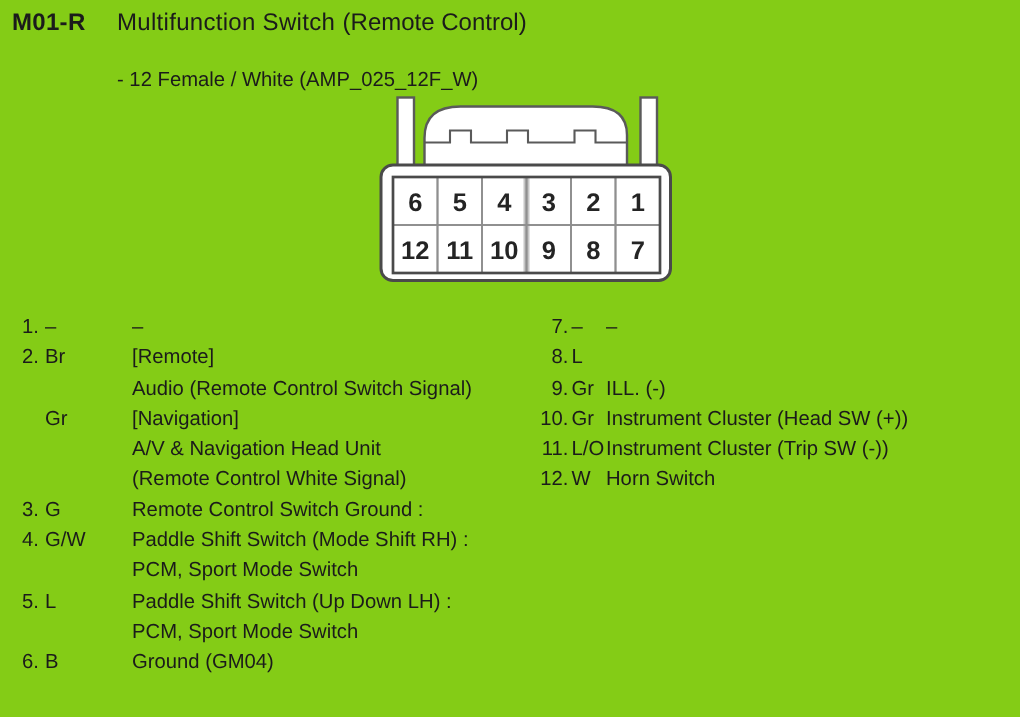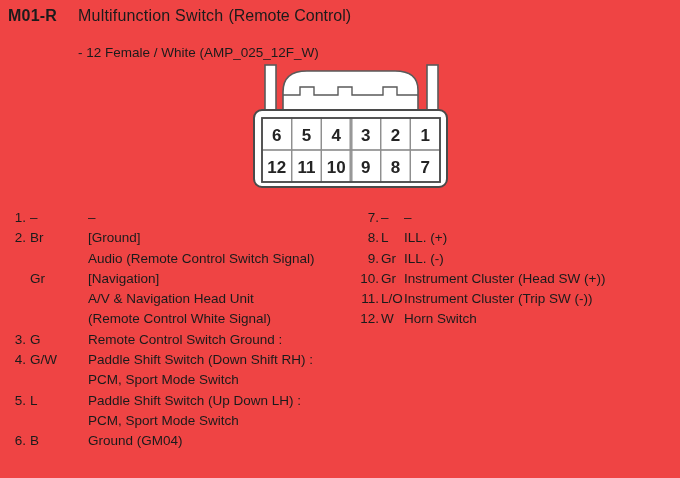--- a/index.html
+++ b/index.html
@@ -1,21 +1,21 @@
 <!DOCTYPE html>
 <html><head>
 <meta charset="utf-8">
 <style>
   html,body{margin:0;padding:0;}
   body{
     width:680px;height:478px;background:#ffffff;position:relative;overflow:hidden;
     font-family:"Liberation Sans", sans-serif;color:#1b1b1b;
     -webkit-font-smoothing:antialiased;
   }
-  .page{position:absolute;inset:0;background:#ef4444;}
+  .page{position:absolute;inset:0;background:#84cc16;}
 
   
   .header{position:absolute;left:8px;top:7px;}
   .header-row1{display:flex;align-items:baseline;font-size:16px;white-space:nowrap;}
   .cid{font-weight:bold;width:70px;letter-spacing:.2px;}
   .title{font-weight:normal;letter-spacing:.2px;}
   .suffix{font-weight:normal;margin-left:5px;}
   .header-row2{margin-left:70px;margin-top:20px;font-size:13.5px;white-space:nowrap;}
 
   
@@ -91,21 +91,21 @@
         <div class="pin-num">1.</div>
         <div class="pin-code">–</div>
         <div class="pin-desc">
           <div class="desc-line">–</div>
         </div>
       </div>
       <div class="pin-row">
         <div class="pin-num">2.</div>
         <div class="pin-code">Br</div>
         <div class="pin-desc">
-          <div class="desc-line">[Ground]</div>
+          <div class="desc-line">[Remote]</div>
           <div class="desc-line">Audio (Remote Control Switch Signal)</div>
         </div>
       </div>
       <div class="pin-row">
         <div class="pin-num"></div>
         <div class="pin-code">Gr</div>
         <div class="pin-desc">
           <div class="desc-line">[Navigation]</div>
           <div class="desc-line">A/V &amp; Navigation Head Unit</div>
           <div class="desc-line">(Remote Control White Signal)</div>
@@ -115,21 +115,21 @@
         <div class="pin-num">3.</div>
         <div class="pin-code">G</div>
         <div class="pin-desc">
           <div class="desc-line">Remote Control Switch Ground :</div>
         </div>
       </div>
       <div class="pin-row">
         <div class="pin-num">4.</div>
         <div class="pin-code">G/W</div>
         <div class="pin-desc">
-          <div class="desc-line">Paddle Shift Switch (Down Shift RH) :</div>
+          <div class="desc-line">Paddle Shift Switch (Mode Shift RH) :</div>
           <div class="desc-line">PCM, Sport Mode Switch</div>
         </div>
       </div>
       <div class="pin-row">
         <div class="pin-num">5.</div>
         <div class="pin-code">L</div>
         <div class="pin-desc">
           <div class="desc-line">Paddle Shift Switch (Up Down LH) :</div>
           <div class="desc-line">PCM, Sport Mode Switch</div>
         </div>
@@ -146,23 +146,20 @@
       <div class="pin-row">
         <div class="pin-num">7.</div>
         <div class="pin-code">–</div>
         <div class="pin-desc">
           <div class="desc-line">–</div>
         </div>
       </div>
       <div class="pin-row">
         <div class="pin-num">8.</div>
         <div class="pin-code">L</div>
-        <div class="pin-desc">
-          <div class="desc-line">ILL. (+)</div>
-        </div>
       </div>
       <div class="pin-row">
         <div class="pin-num">9.</div>
         <div class="pin-code">Gr</div>
         <div class="pin-desc">
           <div class="desc-line">ILL. (-)</div>
         </div>
       </div>
       <div class="pin-row">
         <div class="pin-num">10.</div>

